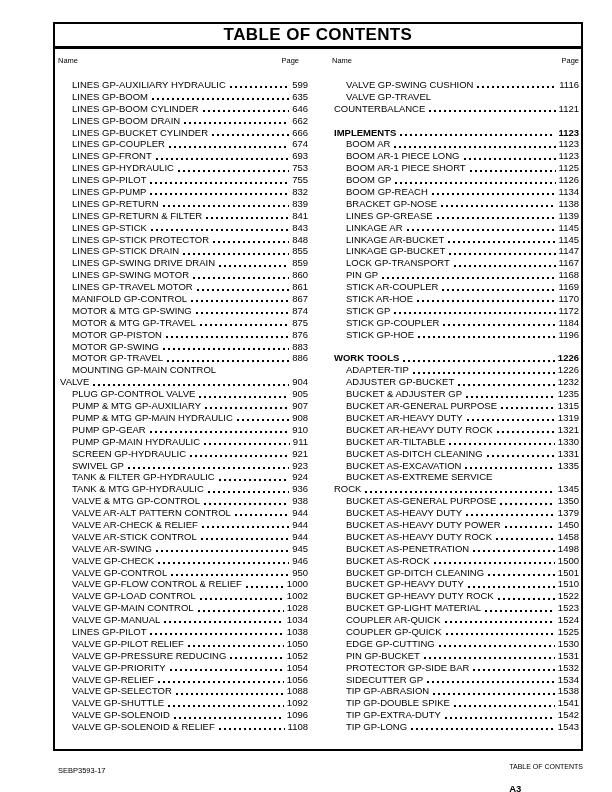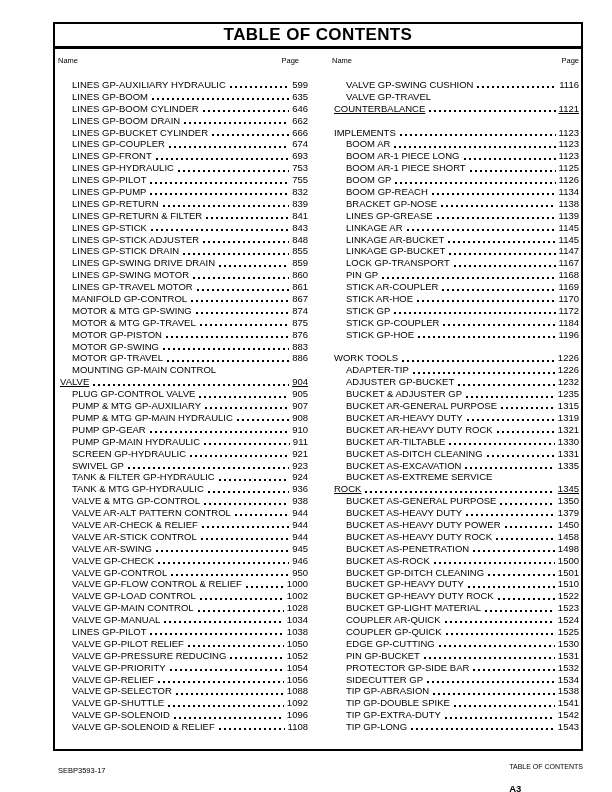--- a/index.html
+++ b/index.html
@@ -25,22 +25,22 @@
     margin-top:7px;margin-bottom:13px;height:10px;
     font-size:7.5px;font-weight:normal;color:#000;
   }
   .col-1 .hdr-page{padding-right:9px;}
   .rows{}
   .row{
     display:flex;align-items:baseline;height:11.9px;line-height:11.9px;
     font-size:9.5px;color:#000;white-space:nowrap;overflow:hidden;
   }
   .row.entry{padding-left:14px;}
-  .row.section{padding-left:2px;font-weight:normal;}
-  .row.cont{padding-left:2px;text-decoration:underline;}
+  .row.section{padding-left:2px;font-weight:bold;}
+  .row.cont{padding-left:2px;}
   .row.wrap1{padding-left:14px;}
   .row.spacer{}
   .lbl{flex:0 0 auto;}
   .leader{
     flex:1 1 auto;min-width:8px;align-self:stretch;
     margin:0 3px 0 4px;
     background-image:radial-gradient(circle at 1px 1px,#000 .85px,transparent 1.15px);
     background-size:5px 2px;background-repeat:repeat-x;
     background-position:left calc(100% - 2.5px);
   }
@@ -126,21 +126,21 @@
             <span class="lbl">LINES GP-RETURN &amp; FILTER</span>
             <span class="leader"></span>
             <span class="pg">841</span>
           </div>
           <div class="row entry">
             <span class="lbl">LINES GP-STICK</span>
             <span class="leader"></span>
             <span class="pg">843</span>
           </div>
           <div class="row entry">
-            <span class="lbl">LINES GP-STICK ADJUSTER</span>
+            <span class="lbl">LINES GP-STICK PROTECTOR</span>
             <span class="leader"></span>
             <span class="pg">848</span>
           </div>
           <div class="row entry">
             <span class="lbl">LINES GP-STICK DRAIN</span>
             <span class="leader"></span>
             <span class="pg">855</span>
           </div>
           <div class="row entry">
             <span class="lbl">LINES GP-SWING DRIVE DRAIN</span>

